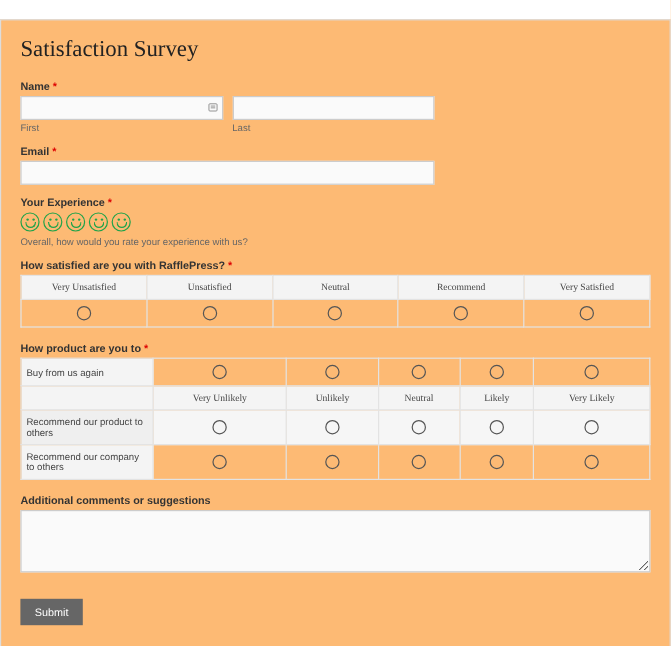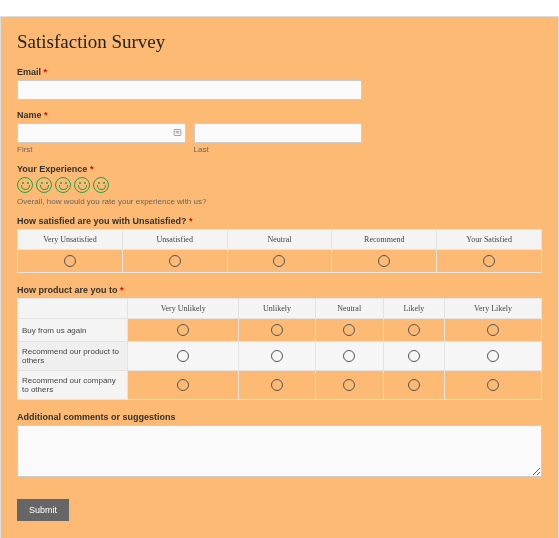--- a/index.html
+++ b/index.html
@@ -144,29 +144,20 @@
   }
   .first-input-wrap { position: relative; }
   .first-input-wrap svg { position: absolute; right: 4px; top: 5px; pointer-events: none; }
 </style>
 </head>
 <body>
 
 <div class="frame">
 
   <h1>Satisfaction Survey</h1>
-
-  
-  <div class="block">
-    <span class="field-label">
-      <span>Email</span>
-      <span class="req">*</span>
-    </span>
-    <input type="text" class="text-input email-input" style="">
-  </div>
 
   
   <div class="block">
     <span class="field-label">
       <span>Name</span>
       <span class="req">*</span>
     </span>
     <div class="name-row">
       <div class="name-col">
         <div class="first-input-wrap">
@@ -182,47 +173,56 @@
       <div class="name-col">
         <input type="text" class="text-input" style="">
         <div class="sublabel">Last</div>
       </div>
     </div>
   </div>
 
   
   <div class="block">
     <span class="field-label">
+      <span>Email</span>
+      <span class="req">*</span>
+    </span>
+    <input type="text" class="text-input email-input" style="">
+  </div>
+
+  
+  <div class="block">
+    <span class="field-label">
       <span>Your Experience</span>
       <span class="req">*</span>
     </span>
     <div class="smileys">
       <span class="smiley"></span>
       <span class="smiley"></span>
       <span class="smiley"></span>
       <span class="smiley"></span>
       <span class="smiley"></span>
     </div>
     <div class="helper">Overall, how would you rate your experience with us?</div>
   </div>
 
   
   <div class="grid-q">
     <span class="field-label">
-      <span>How satisfied are you with Unsatisfied?</span>
+      <span>How satisfied are you with RafflePress?</span>
       <span class="req">*</span>
     </span>
     <table class="likert single-row-likert">
       <tbody>
           <tr>
         <th>Very Unsatisfied</th>
         <th>Unsatisfied</th>
         <th>Neutral</th>
         <th>Recommend</th>
-        <th>Your Satisfied</th>
+        <th>Very Satisfied</th>
       </tr>
       <tr>
         <td><span class="radio-circ"></span></td>
         <td><span class="radio-circ"></span></td>
         <td><span class="radio-circ"></span></td>
         <td><span class="radio-circ"></span></td>
         <td><span class="radio-circ"></span></td>
       </tr>
     </tbody>
       </table>
@@ -230,35 +230,35 @@
 
   
   <div class="grid-q">
     <span class="field-label">
       <span>How product are you to</span>
       <span class="req">*</span>
     </span>
     <table class="likert">
       <tbody>
           <tr>
+        <td class="rowh">Buy from us again</td>
+        <td><span class="radio-circ"></span></td>
+        <td><span class="radio-circ"></span></td>
+        <td><span class="radio-circ"></span></td>
+        <td><span class="radio-circ"></span></td>
+        <td><span class="radio-circ"></span></td>
+      </tr>
+      <tr>
         <th></th>
         <th>Very Unlikely</th>
         <th>Unlikely</th>
         <th>Neutral</th>
         <th>Likely</th>
         <th>Very Likely</th>
       </tr>
-      <tr>
-        <td class="rowh">Buy from us again</td>
-        <td><span class="radio-circ"></span></td>
-        <td><span class="radio-circ"></span></td>
-        <td><span class="radio-circ"></span></td>
-        <td><span class="radio-circ"></span></td>
-        <td><span class="radio-circ"></span></td>
-      </tr>
       <tr class="alt">
         <td class="rowh">Recommend our product to others</td>
         <td><span class="radio-circ"></span></td>
         <td><span class="radio-circ"></span></td>
         <td><span class="radio-circ"></span></td>
         <td><span class="radio-circ"></span></td>
         <td><span class="radio-circ"></span></td>
       </tr>
       <tr>
         <td class="rowh">Recommend our company to others</td>

